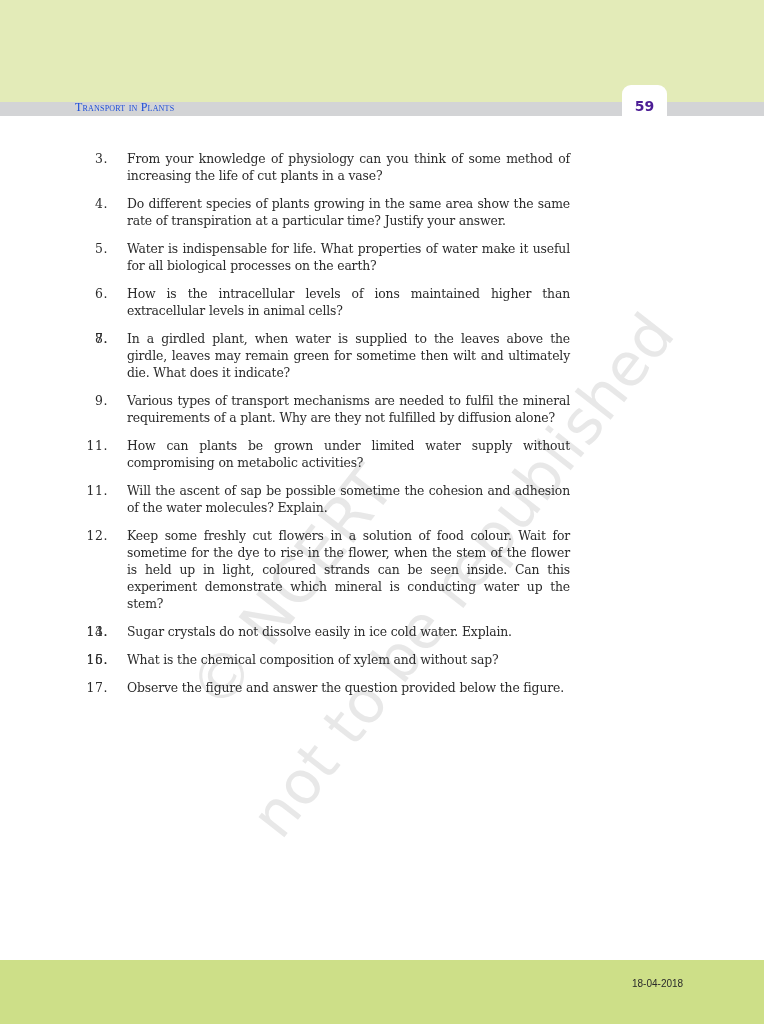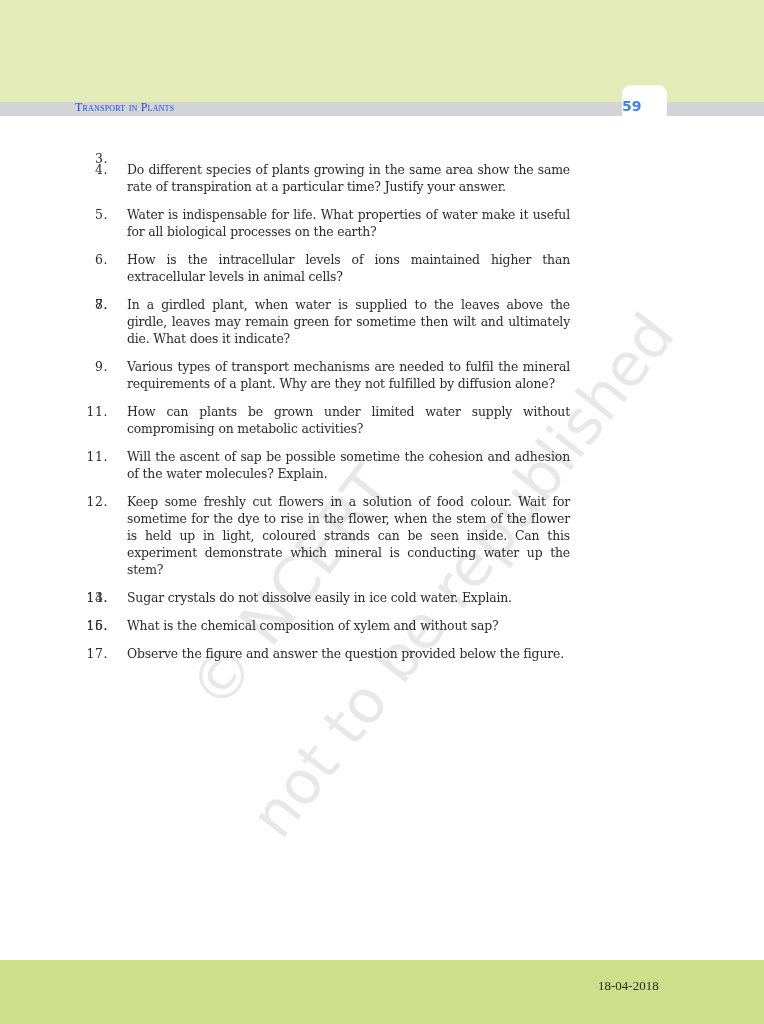--- a/index.html
+++ b/index.html
@@ -21,23 +21,23 @@
     position: absolute; left: 75px; top: 100px;
     font-family: "Liberation Serif", "DejaVu Serif", serif;
     font-size: 12px; letter-spacing: 0.2px; color: #1d4ed8;
     font-variant: small-caps; text-transform: none;
   }
   .page-tab {
     position: absolute; left: 622px; top: 85px; width: 45px; height: 31px;
     background: #ffffff; border-radius: 9px 9px 0 0;
   }
   .page-number {
-    position: absolute; left: 622px; top: 98px; width: 45px; 
+    position: absolute; left: 622px; top: 98px; width: 45px; text-align: center;
     font-family: "DejaVu Sans", "Liberation Sans", sans-serif;
-    font-weight: bold; font-size: 14px; color: #3b82f6;
+    font-weight: bold; font-size: 14px; color: #4c1d95;
   }
   .questions {
     position: absolute; left: 0; top: 150px; width: 764px;
     margin: 0; padding: 0; list-style: none;
   }
   .q {
     position: relative; margin: 0 0 11px 0; padding: 0;
   }
   .q-num {
     position: absolute; right: 656px; top: 0; text-align: right;
@@ -56,23 +56,23 @@
     font-size: 12.4px; line-height: 17px;
   }
   .sub-text {
     margin-left: 164px; font-size: 12.4px; line-height: 17px;
   }
   .bottom-band {
     position: absolute; left: 0; top: 960px; width: 764px; height: 64px;
     background: #cddf88;
   }
   .footer-date {
-    position: absolute; left: 598px; top: 978px;
-    font-family: Liberation Serif, serif;
-    font-size: 13px; color: #2a2a2a;
+    position: absolute; left: 632px; top: 978px;
+    font-family: Liberation Sans, sans-serif;
+    font-size: 10px; color: #2a2a2a;
   }
   .watermark {
     position: absolute; pointer-events: none;
     font-family: "DejaVu Sans", "Liberation Sans", sans-serif;
     color: rgba(150,150,150,0.22);
     white-space: nowrap; transform-origin: left bottom;
   }
   .wm1 { left: 232px; top: 650px; font-size: 62px; transform: rotate(-52deg); }
   .wm2 { left: 292px; top: 780px; font-size: 60px; transform: rotate(-52deg); }
 </style>
@@ -84,20 +84,21 @@
 <div class="running-head">Transport in Plants</div>
 <div class="page-tab"></div>
 <div class="page-number">59</div>
 
 <div class="watermark wm1">© NCERT</div>
 <div class="watermark wm2">not to be republished</div>
 
 <ol class="questions">
   <li class="q">
     <span class="q-num">3.</span>
+    <div class="q-text">From your knowledge of physiology can you think of some method of increasing the life of cut plants in a vase?</div>
   </li>
   <li class="q">
     <span class="q-num">4.</span>
     <div class="q-text">Do different species of plants growing in the same area show the same rate of transpiration at a particular time? Justify your answer.</div>
   </li>
   <li class="q">
     <span class="q-num">5.</span>
     <div class="q-text">Water is indispensable for life. What properties of water make it useful for all biological processes on the earth?</div>
   </li>
   <li class="q">

